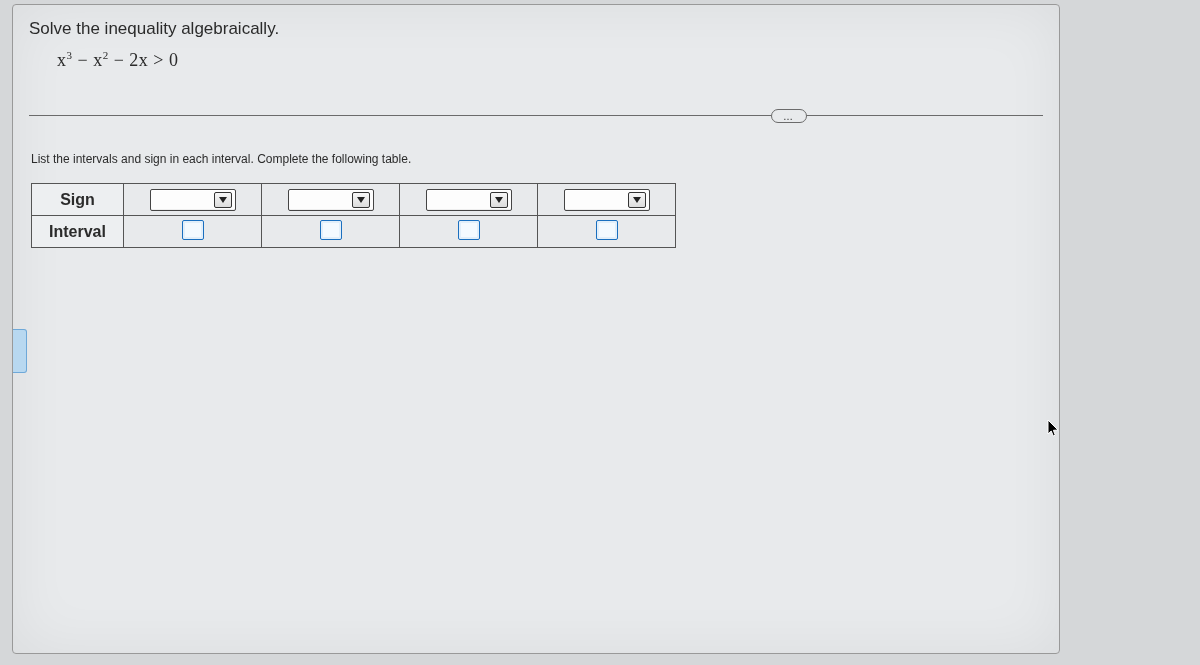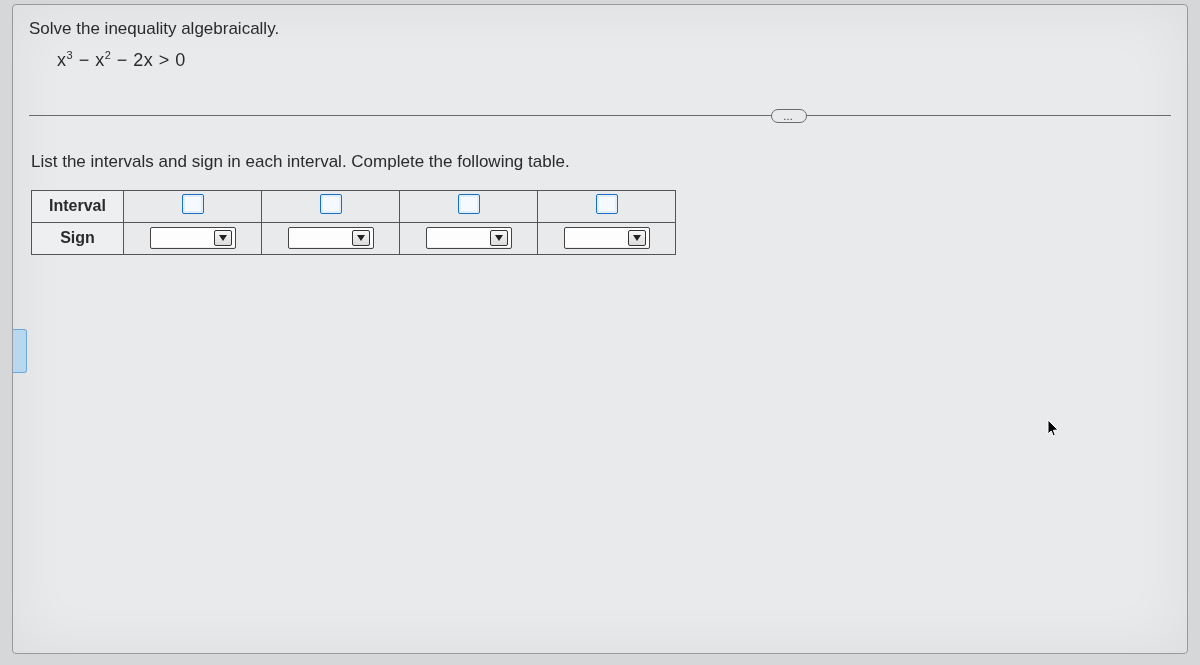--- a/index.html
+++ b/index.html
@@ -6,38 +6,38 @@
   html, body {
     margin: 0; padding: 0;
     width: 1200px; height: 665px;
     font-family: Arial, Helvetica, sans-serif;
     background: #d5d7d9;
     overflow: hidden;
   }
   .page {
     position: absolute;
     left: 12px; top: 4px;
-    width: 1176px; height: 650px;
+    width: 1048px; height: 650px;
     background: #e8eaec;
     border: 1px solid #999;
     border-radius: 4px;
     box-shadow: inset 0 0 60px rgba(0,0,0,.06);
   }
   .leftstrip {
     position: absolute; left: 0; top: 324px;
     width: 14px; height: 44px;
     background: #b8d8f0;
     border: 1px solid #6ea8d8;
     border-left: none;
     border-radius: 0 3px 3px 0;
   }
   .content { padding: 14px 16px 0 16px; color: #2b2b2b; }
   .prompt { font-size: 17px; color: #2b2b2b; margin-bottom: 10px; }
   .expr {
-    font-family: Liberation Sans, sans-serif;
+    font-family: Liberation Serif, serif;
     font-size: 18px; color: #2b2b2b;
     padding-left: 28px; margin-bottom: 38px;
     letter-spacing: .5px;
   }
   .expr sup { font-size: 11px; vertical-align: super; }
 
   .divider-wrap { position: relative; height: 14px; margin: 0 -4px 28px -4px; }
   .divider-line {
     position: absolute; left: 4px; right: 4px; top: 6px;
     height: 0; border-top: 1px solid #6b6b6b;
@@ -45,21 +45,21 @@
   .pill {
     position: absolute; top: 0; left: 746px;
     width: 36px; height: 14px;
     border: 1px solid #6b6b6b; border-radius: 8px;
     background: #e8eaec;
     display: flex; align-items: center; justify-content: center;
     font-size: 10px; color: #2b2b2b; letter-spacing: 2px;
     cursor: pointer;
   }
 
-  .instr { font-size: 17px; line-height: 1.35; margin: 0 0 16px 2px; }
+  .instr { font-size: 12px; line-height: 1.35; margin: 0 0 16px 2px; }
   .instr .sub { display: block; }
 
   .table {
     display: table; border-collapse: collapse;
     margin-left: 2px;
     font-size: 16px;
   }
   .row { display: table-row; }
   .cell {
     display: table-cell;
@@ -129,35 +129,20 @@
         <span>…</span>
       </div>
     </div>
 
     <div class="instr">
       <span>List the intervals and sign in each interval. Complete the following table.</span>
     </div>
 
     <div class="table">
       <div class="row">
-        <div class="cell col-label h1">Interval</div>
-        <div class="cell col-input">
-          <span class="inputbox"></span>
-        </div>
-        <div class="cell col-input">
-          <span class="inputbox"></span>
-        </div>
-        <div class="cell col-input">
-          <span class="inputbox"></span>
-        </div>
-        <div class="cell col-input">
-          <span class="inputbox"></span>
-        </div>
-      </div>
-      <div class="row">
         <div class="cell col-label">Sign</div>
         <div class="cell col-input">
           <span class="dropdown">
             <span class="dd-btn">
                 <span class="tri"></span>
               </span>
           </span>
         </div>
         <div class="cell col-input">
           <span class="dropdown">
@@ -174,20 +159,35 @@
           </span>
         </div>
         <div class="cell col-input">
           <span class="dropdown">
             <span class="dd-btn">
                 <span class="tri"></span>
               </span>
           </span>
         </div>
       </div>
+      <div class="row">
+        <div class="cell col-label h1">Interval</div>
+        <div class="cell col-input">
+          <span class="inputbox"></span>
+        </div>
+        <div class="cell col-input">
+          <span class="inputbox"></span>
+        </div>
+        <div class="cell col-input">
+          <span class="inputbox"></span>
+        </div>
+        <div class="cell col-input">
+          <span class="inputbox"></span>
+        </div>
+      </div>
     </div>
 
   </div>
 
   <svg class="cursor" style="left:1034px; top:414px;" viewBox="0 0 14 20">
     <path d="M1 1 L1 15 L4.2 12 L6.3 17 L8.3 16.2 L6.4 11.3 L11 11 Z" fill="#000" stroke="#fff" stroke-width="1"></path>
   </svg>
 
 </div>
 

